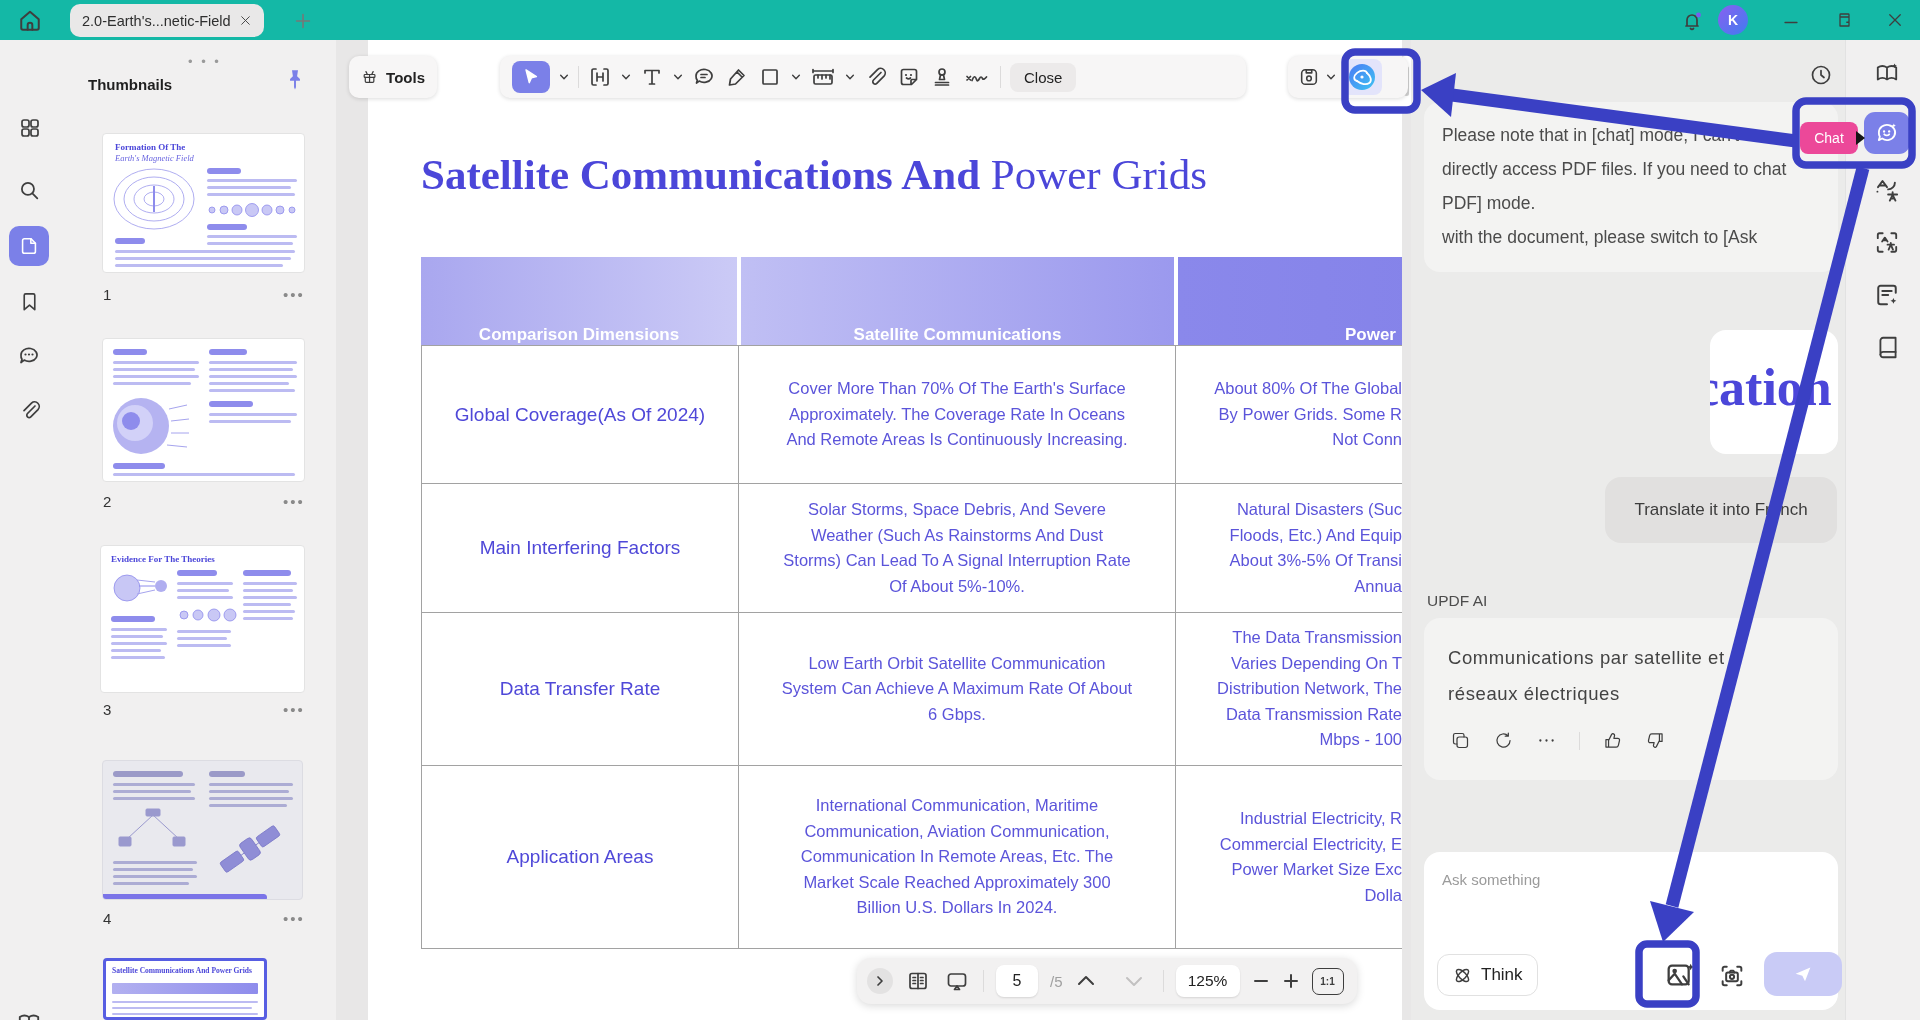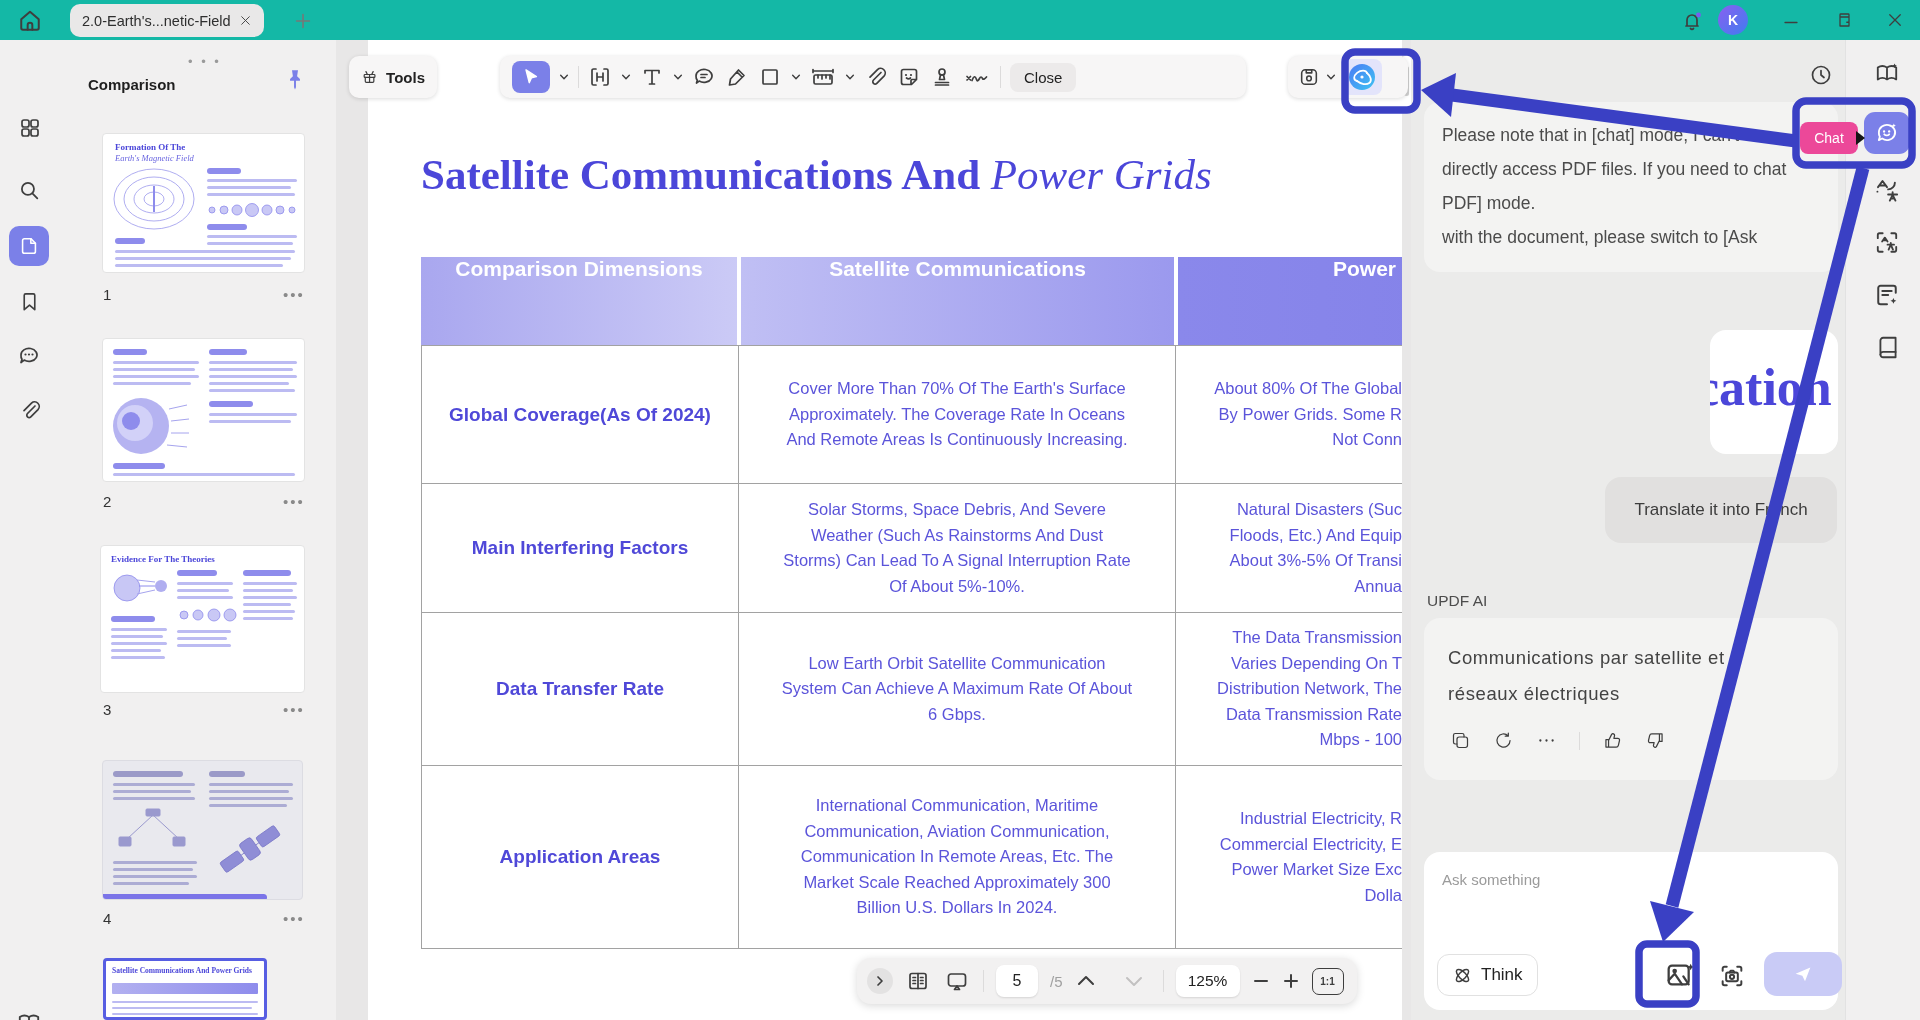--- a/index.html
+++ b/index.html
@@ -15,23 +15,23 @@
   
   .thumb{background:#fff;border:1px solid #e3e3e3;border-radius:4px;overflow:hidden}
   .ln{position:absolute;height:3px;background:#bcbbf2;border-radius:2px}
   .ln.m{background:#acacd4}
   .pp{position:absolute;height:6px;background:#8e8cec;border-radius:3px}
   .pp.m{background:#9b9ac8}
   .tnum{font-size:15px;color:#333}
   .tdots{font-size:15px;color:#8a8a8a;letter-spacing:2px}
   
   .page{background:#fff}
-  .hcell{position:absolute;height:88px;display:flex;align-items:flex-start;justify-content:center;color:#fff;font-weight:bold;font-size:21px}
+  .hcell{position:absolute;height:88px;display:flex;align-items:flex-end;justify-content:center;color:#fff;font-weight:bold;font-size:17px}
   .trow{position:absolute;width:1192px}
-  .c1{position:absolute;left:0;top:0;height:100%;width:318px;border-left:1px solid #a2a2a2;border-right:1px solid #a2a2a2;border-bottom:1px solid #a2a2a2;display:flex;align-items:center;justify-content:center;color:#4f48d8;font-weight:bold;font-size:19px}
+  .c1{position:absolute;left:0;top:0;height:100%;width:318px;border-left:1px solid #a2a2a2;border-right:1px solid #a2a2a2;border-bottom:1px solid #a2a2a2;display:flex;align-items:center;justify-content:center;color:#4f48d8;font-weight:normal;font-size:19px}
   .c2{position:absolute;left:318px;top:0;height:100%;width:437px;border-right:1px solid #a2a2a2;border-bottom:1px solid #a2a2a2;display:flex;flex-direction:column;align-items:center;justify-content:center;color:#5b54da;font-size:16.5px;line-height:25.5px}
   .c3{position:absolute;left:755px;top:0;height:100%;width:437px;border-bottom:1px solid #a2a2a2;display:flex;flex-direction:column;align-items:flex-end;justify-content:center;color:#5b54da;font-size:16.5px;line-height:25.5px;padding-right:211px}
   .c3 div{white-space:nowrap}
   
   .card{background:#f3f3f2;border-radius:16px}
   input::placeholder{color:#9b9b9b}
   .tool-ic{display:flex;align-items:center;justify-content:center}
 </style>
 </head>
 <body>
@@ -120,21 +120,21 @@
   <div class="a" style="left:15px;top:970px">
       <svg class="ic" width="28" height="26" viewBox="0 0 24 24">
         <path d="M3.5 6.5 c3-2 5.5-2 8.5 0 c3-2 5.5-2 8.5 0 V17.5 c-3-2-5.5-2-8.5 0 c-3-2-5.5-2-8.5 0 Z"></path>
         <path d="M12 6.5 V17.5"></path>
       </svg>
     </div>
 </div>
 
 <div class="a" style="left:56px;top:40px;width:280px;height:980px;background:#f1f0f0">
   <div class="a" style="left:132px;top:14px;color:#9a9a9a;font-size:13px;letter-spacing:3px">• • •</div>
-  <div class="a" style="left:32px;top:36px;font-size:15px;font-weight:bold;color:#1f1f1f">Comparison</div>
+  <div class="a" style="left:32px;top:36px;font-size:15px;font-weight:bold;color:#1f1f1f">Thumbnails</div>
   <div class="a" style="left:230px;top:28px;width:18px;height:24px">
     <svg width="18" height="24" viewBox="0 0 24 30" style="display:block">
         <path fill="#7b80e8" d="M8 2 h8 l-1.2 8 3.8 3.5 V16 H13.3 v8.5 L12 27.5 10.7 24.5 V16 H5.4 v-2.5 L9.2 10 Z"></path>
       </svg>
   </div>
 
   <div class="a thumb" style="left:46px;top:93px;width:203px;height:140px">
     <div class="a" style="left:12px;top:8px;font-family:'Liberation Serif',serif;font-weight:bold;font-size:9px;color:#4b46d9">Formation Of The</div>
     <div class="a" style="left:12px;top:19px;font-family:'Liberation Serif',serif;font-style:italic;font-size:8.5px;color:#6a66e0">Earth's Magnetic Field</div>
     <svg class="a" width="86" height="66" viewBox="0 0 86 66" style="left:8px;top:32px">
@@ -286,21 +286,21 @@
     <div class="ln" style="left:6px;top:40px;width:146px;height:2px"></div>
     <div class="ln" style="left:6px;top:46px;width:140px;height:2px"></div>
     <div class="ln" style="left:6px;top:52px;width:146px;height:2px"></div>
   </div>
 </div>
 
 <div class="a" style="left:336px;top:40px;width:1075px;height:980px;background:#e8e7e7">
   <div class="a page" style="left:32px;top:0;width:1034px;height:980px;overflow:hidden">
 
     <div class="a" style="left:53px;top:110px;width:960px;font-family:'Liberation Serif',serif;font-size:43px;color:#4b46d9;white-space:nowrap">
-      <span style="font-weight:bold">Satellite Communications And</span><span style="font-style:italic"> Power Grids</span>
+      <span style="font-weight:bold">Satellite Communications And</span><span style=""> Power Grids</span>
     </div>
 
     <div class="hcell" style="left:53px;top:217px;width:316px;background:linear-gradient(90deg,#a9a7ef,#cbcaf6)">
         <span>Comparison Dimensions</span>
       </div>
     <div class="hcell" style="left:373px;top:217px;width:433px;background:linear-gradient(90deg,#c0bff4,#9b99ee)">
         <span>Satellite Communications</span>
       </div>
     <div class="hcell" style="left:810px;top:217px;width:433px;background:linear-gradient(90deg,#8a88eb,#817fe8);justify-content:flex-end;padding-right:215px">
         <span>Power</span>

